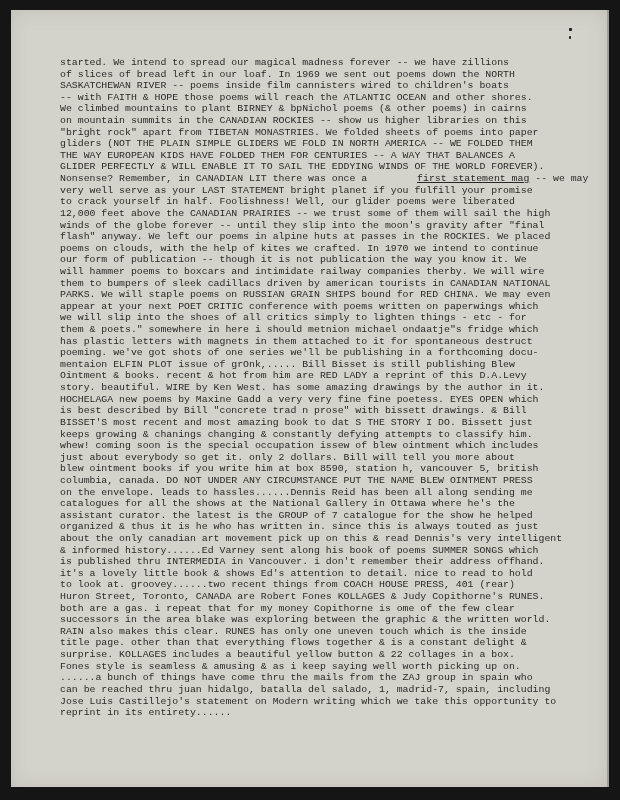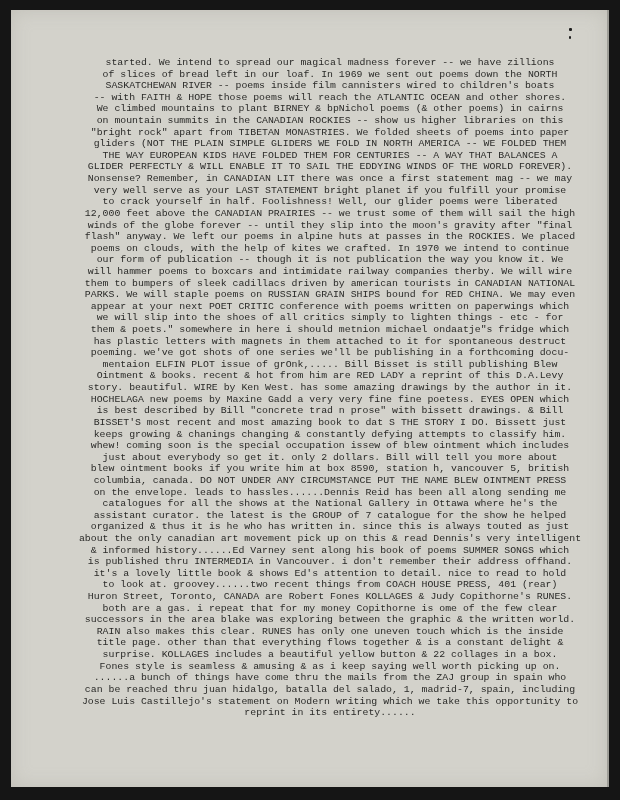--- a/index.html
+++ b/index.html
@@ -45,28 +45,29 @@
       position: absolute;
       left: 60px;
       top: 57px;
       width: 540px;
       font-family: "Liberation Mono", "DejaVu Sans Mono", monospace;
       font-size: 9.85px;
       line-height: 11.62px;
       color: #2a2a28;
       white-space: pre;
       letter-spacing: 0px;
-      text-align: center;
     }
     .line {
       display: block;
       height: 11.62px;
     }
     .u {
+      text-decoration: underline;
       text-underline-offset: 1px;
+      margin-left: 44px;
     }
   </style>
 </head>
 <body>
 
 <div class="scan-bg"></div>
 
 <div class="paper">
   <div class="speck" style="left:558px; top:18px;"></div>
 

